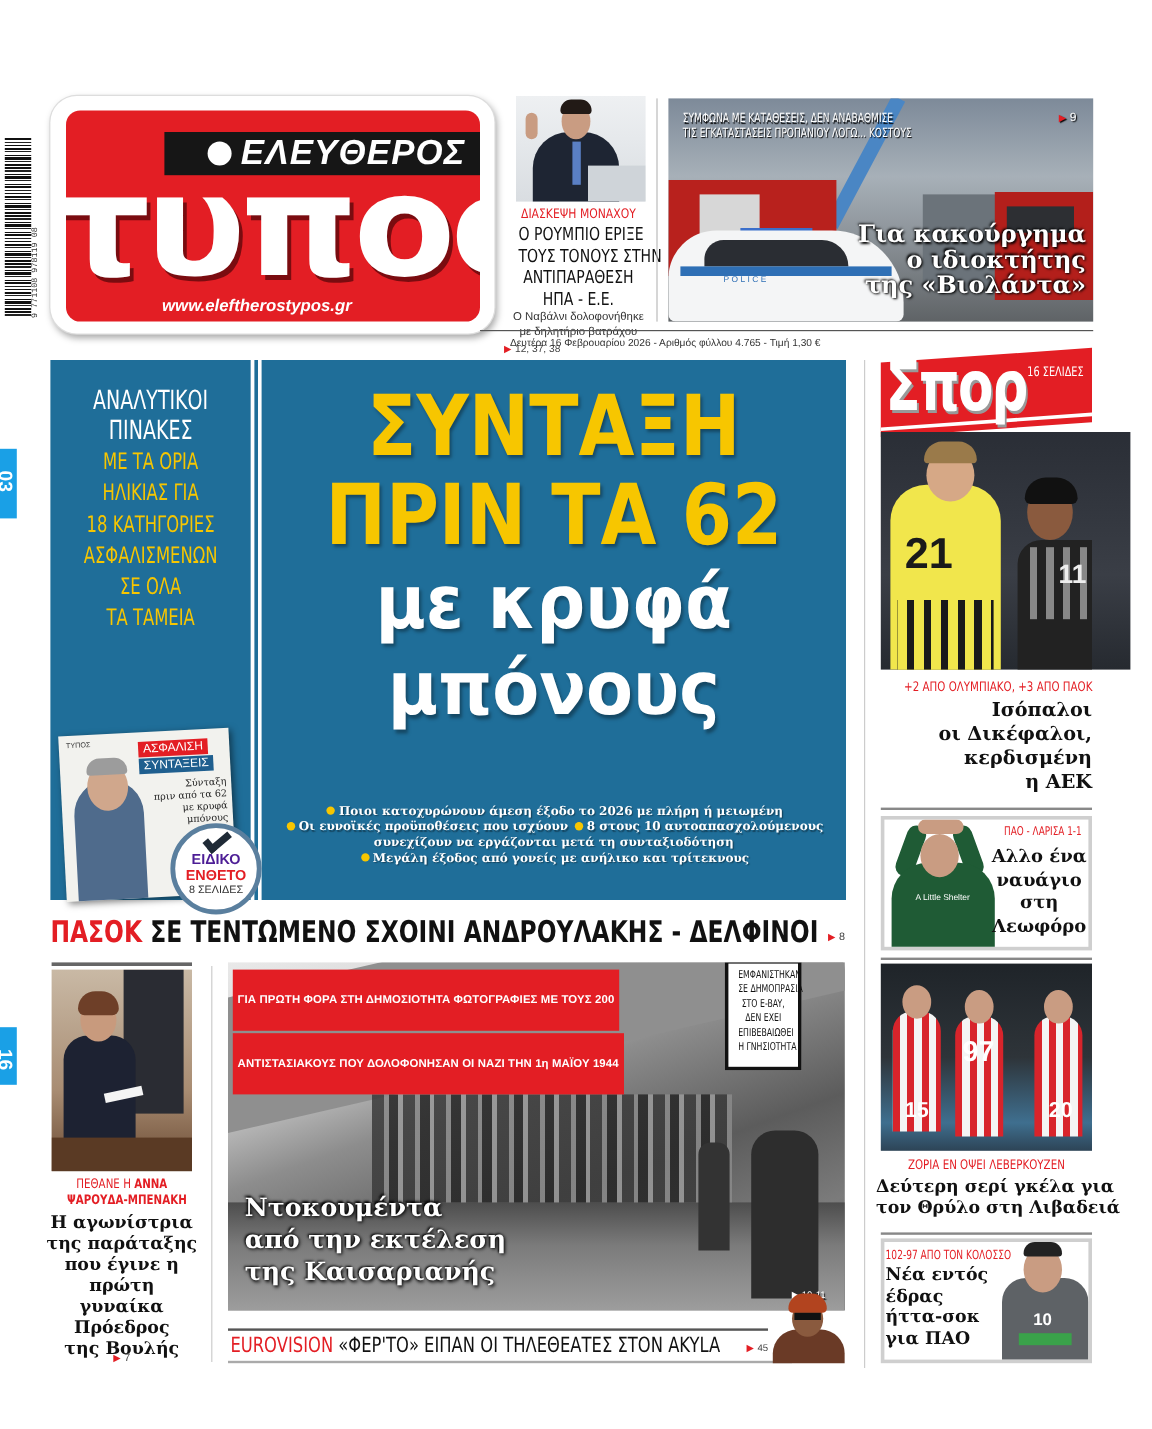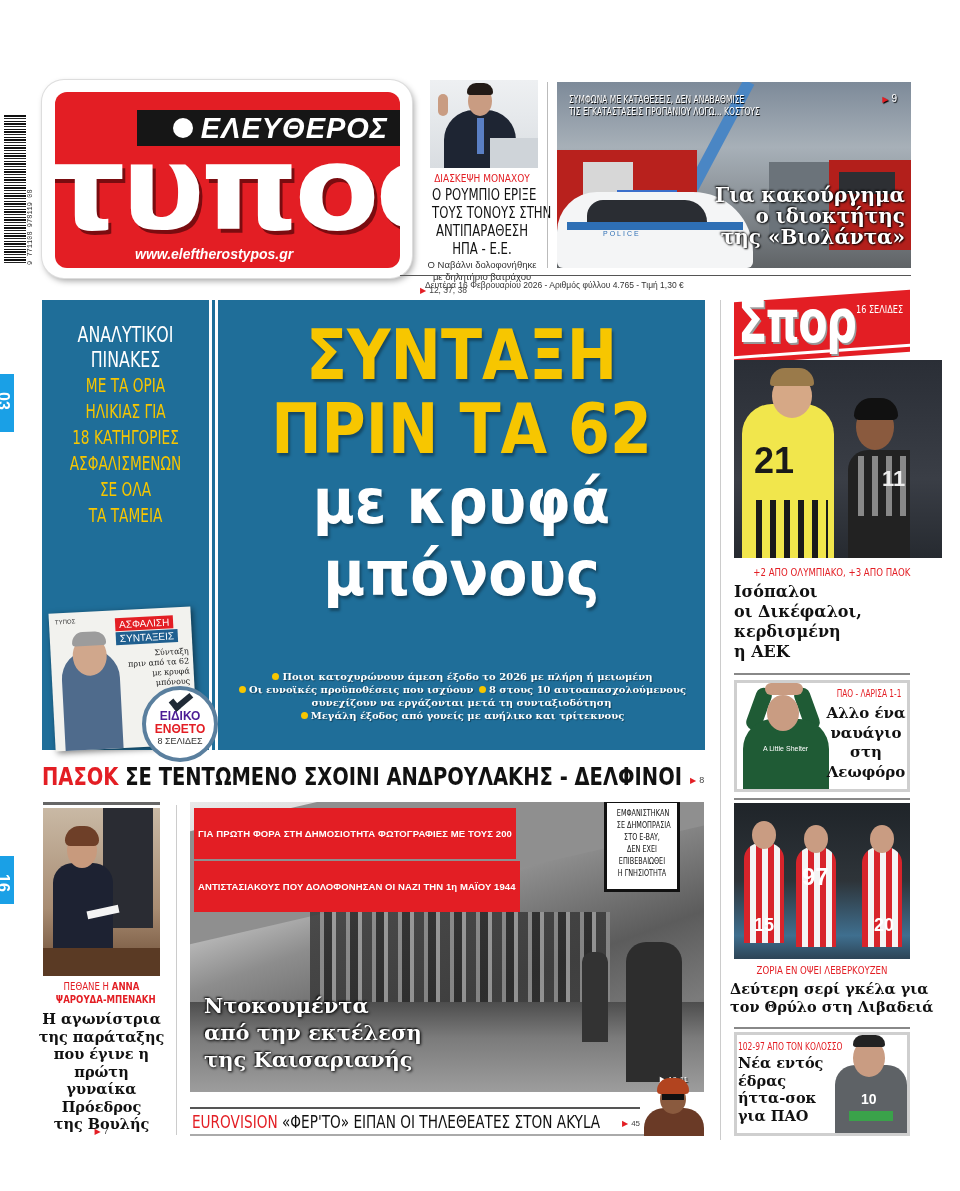--- a/index.html
+++ b/index.html
@@ -194,21 +194,21 @@
   .kais-people { position: absolute; left: 120px; top: 110px; width: 300px; height: 90px;
     background: repeating-linear-gradient(90deg, #3a3a3a 0 10px, #8a8a8a 10px 14px, #252525 14px 22px, #9a9a9a 22px 26px); opacity: 0.85; }
   .kais-soldier { position: absolute; left: 436px; top: 140px; width: 56px; height: 140px; background: #2d2d2d; border-radius: 20px 20px 0 0; }
   .kais-soldier2 { position: absolute; left: 392px; top: 150px; width: 26px; height: 90px; background: #333; border-radius: 10px 10px 0 0; }
   .kais-kicker { position: absolute; left: 4px; top: 6px; }
   .kais-kicker span {
     display: block; background: #e31e24; color: #fff; font-weight: bold; font-size: 9.5px; line-height: 13px;
     padding: 19px 4px; margin-bottom: 2px; width: fit-content; letter-spacing: 0.1px; text-align: center;
   }
   .kais-note {
-    position: absolute; left: 414px; top: -2px; width: 76px; height: 92px; background: #fff;
+    position: absolute; left: 414px; top: -2px; width: 64px; height: 92px; background: #fff;
     border: 3px solid #111; text-align: center; padding-top: 4px;
   }
   .kais-note div { font-family: "DejaVu Sans", sans-serif; font-size: 9px; line-height: 12px; color: #111; transform: scaleX(0.72); white-space: nowrap; }
   .kais-title {
     position: absolute; left: 14px; top: 190px; color: #fff; font-family: "DejaVu Serif", serif; font-weight: bold;
     font-size: 21px; line-height: 27px; text-shadow: 1px 1px 3px #000, -1px -1px 2px #000;
   }
   .kais-ref { position: absolute; right: 16px; bottom: 8px; color: #fff; font-size: 8px; text-shadow: 1px 1px 1px #000; }
 
   
@@ -247,21 +247,21 @@
   .sp1-photo .num { position: absolute; left: 20px; top: 80px; font-size: 36px; font-weight: bold; color: #1a1a1a; }
   .sp1-photo .yhead { position: absolute; left: 38px; top: 14px; width: 40px; height: 44px; background: #d6a886; border-radius: 50%; }
   .sp1-photo .yhair { position: absolute; left: 36px; top: 8px; width: 44px; height: 18px; background: #9a7a4a; border-radius: 20px 20px 4px 4px; }
   .sp1-photo .black { position: absolute; left: 114px; top: 90px; width: 62px; height: 110px; background: #222; border-radius: 20px 0 0 0; }
   .sp1-photo .bstripe { position: absolute; left: 124px; top: 96px; width: 50px; height: 60px; background: repeating-linear-gradient(90deg, #eee 0 6px, #222 6px 14px); opacity: 0.5; }
   .sp1-photo .bhead { position: absolute; left: 122px; top: 44px; width: 38px; height: 46px; background: #8a5a3e; border-radius: 50%; }
   .sp1-photo .bhair { position: absolute; left: 120px; top: 38px; width: 44px; height: 22px; background: #111; border-radius: 22px 22px 6px 6px; }
   .sp1-photo .bnum { position: absolute; left: 148px; top: 106px; font-size: 22px; font-weight: bold; color: #eee; }
 
   .sp1-kicker { left: 734px; top: 566px; width: 176px; text-align: center; color: #e31e24; font-family: "DejaVu Sans", sans-serif; font-size: 11px; transform: scaleX(0.78); transform-origin: center top; white-space: nowrap; }
-  .sp1-title { left: 734px; top: 582px; width: 176px; text-align: left; font-family: "DejaVu Serif", serif; font-weight: bold; font-size: 16px; line-height: 20px; color: #111; }
+  .sp1-title { left: 734px; top: 582px; width: 176px; text-align: right; font-family: "DejaVu Serif", serif; font-weight: bold; font-size: 16px; line-height: 20px; color: #111; }
 
   .sp2-rule { left: 734px; top: 673px; width: 176px; height: 2px; background: #888; }
   .sp2 { left: 734px; top: 680px; width: 176px; height: 112px; background: #fff; border: 3px solid #cfcfcf; overflow: hidden; }
   .sp2 .body { position: absolute; left: 6px; top: 36px; width: 86px; height: 80px; background: #1f5b35; border-radius: 30px 30px 0 0; }
   .sp2 .head { position: absolute; left: 30px; top: 12px; width: 32px; height: 36px; background: #c99c82; border-radius: 50%; }
   .sp2 .armL { position: absolute; left: 14px; top: 4px; width: 16px; height: 44px; background: #1f5b35; border-radius: 8px; transform: rotate(20deg); }
   .sp2 .armR { position: absolute; left: 62px; top: 4px; width: 16px; height: 44px; background: #1f5b35; border-radius: 8px; transform: rotate(-20deg); }
   .sp2 .hands { position: absolute; left: 28px; top: 0; width: 38px; height: 12px; background: #c99c82; border-radius: 6px; }
   .sp2 .spons { position: absolute; left: 26px; top: 62px; color: #fff; font-size: 7px; line-height: 8px; }
   .sp2-kicker { left: 826px; top: 688px; width: 82px; text-align: center; color: #e31e24; font-family: "DejaVu Sans", sans-serif; font-size: 10px; transform: scaleX(0.74); transform-origin: center top; white-space: nowrap; }

